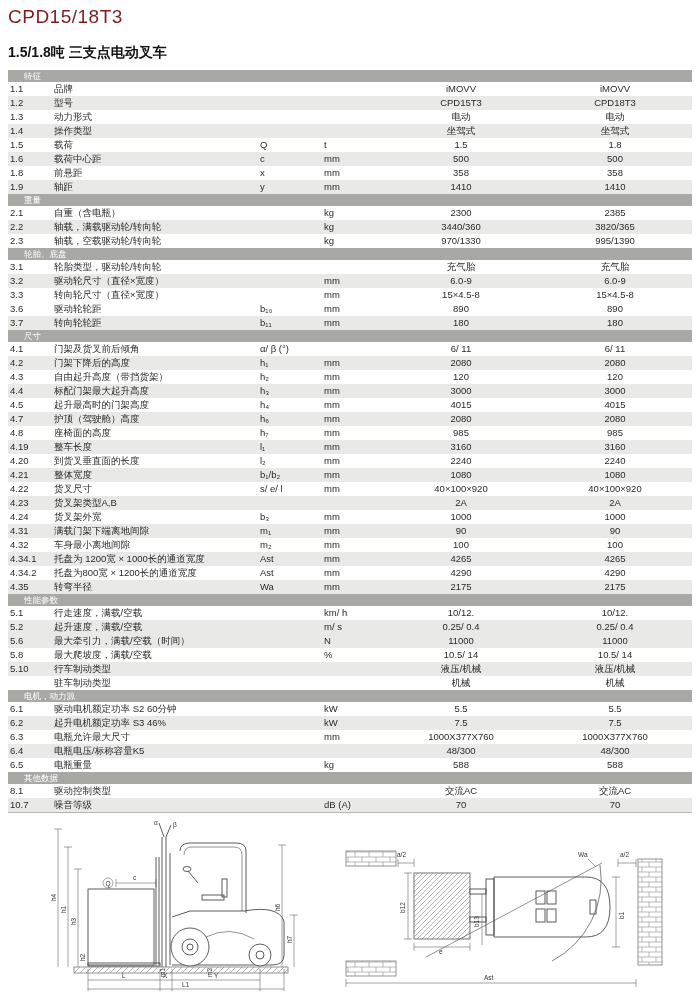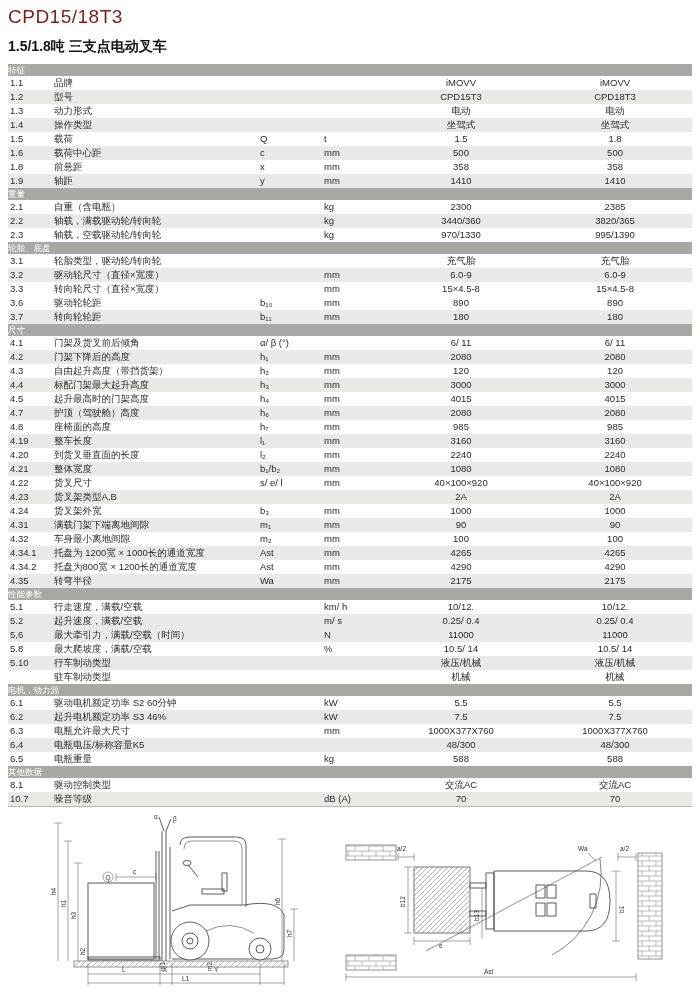--- a/index.html
+++ b/index.html
@@ -1,22 +1,22 @@
 <!DOCTYPE html>
 <html><head>
 <meta charset="utf-8">
 <style>
   html,body{margin:0;padding:0;background:#fff;}
   body{width:700px;height:993px;font-family:"Liberation Sans",sans-serif;color:#2a2a2a;overflow:hidden;}
   .page{padding:6px 8px 0 8px;}
   .title{font-size:19px;color:#7f1d1d;letter-spacing:.5px;line-height:21px;}
-  .subtitle{font-size:14px;font-weight:bold;color:#111;line-height:17px;margin-top:11px;}
+  .subtitle{font-size:14px;font-weight:bold;color:#111;line-height:17px;margin-top:17px;}
   table.spec{border-collapse:collapse;table-layout:fixed;width:684px;margin-top:9px;border-bottom:1px solid #b5b5b2;}
   table.spec td{font-size:9.5px;height:14px;line-height:14px;padding:0 2px;white-space:nowrap;overflow:hidden;}
-  tr.sec td{background:#a8a8a4;color:#fff;font-size:8.5px;height:12px;line-height:12px;padding-left:0;}
+  tr.sec td{background:#a8a8a4;color:#fff;font-size:8.5px;height:12px;line-height:12px;padding-left:16px;}
   tr.alt td{background:#e9e9e7;}
   td.c0{padding-left:3px;}
   td.c1{}
   td.c2,td.c3{text-align:left;}
   td.c4,td.c5{text-align:center;}
   .drawings{display:flex;align-items:flex-start;margin-top:4px;padding-left:30px;}
   svg{display:block;}
   svg text{font-family:"Liberation Sans",sans-serif;fill:#333;}
   .dimtxt{font-size:6.5px;}
 </style>

